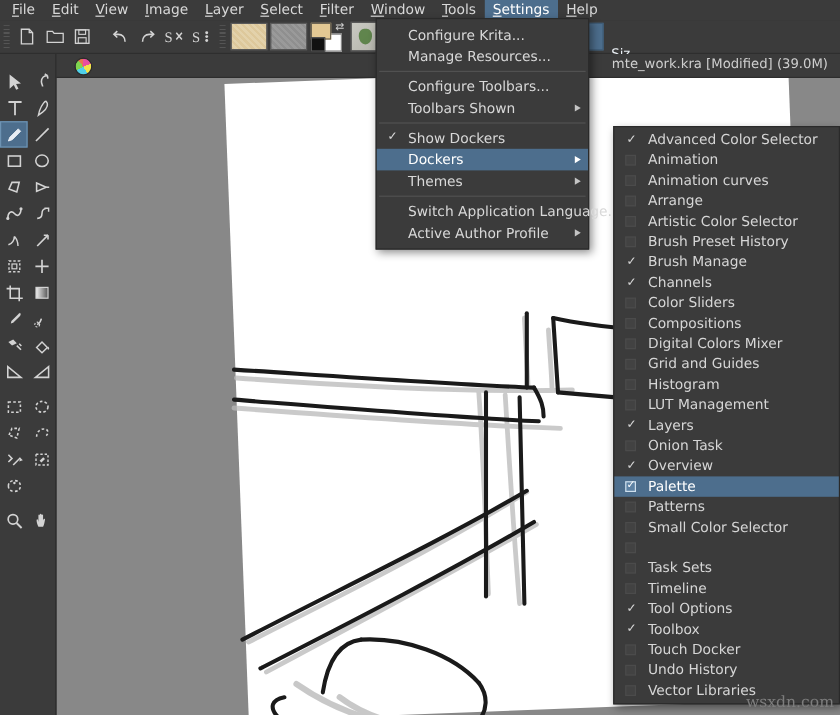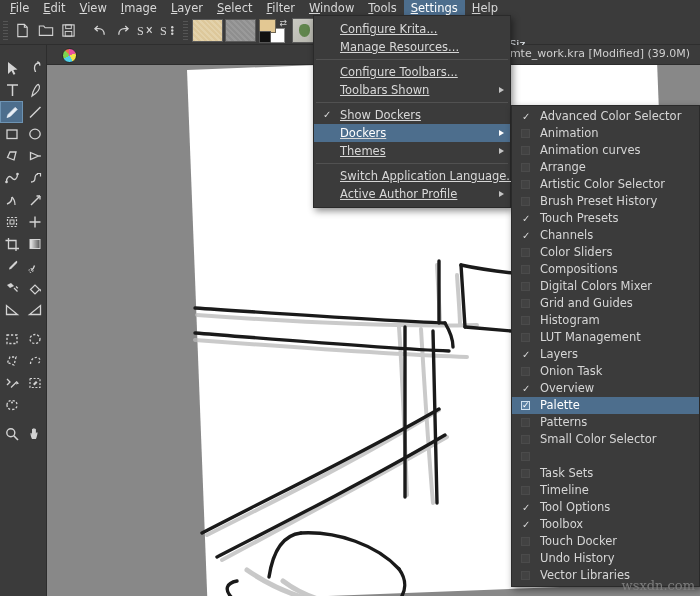--- a/index.html
+++ b/index.html
@@ -120,24 +120,24 @@
   .paper{
     position:absolute;left:0px;top:0px;width:470px;height:531px;
     background:#ffffff;
     transform:rotate(-2.2deg);transform-origin: 60% 50%;
     left:150px;top:-6px;
   }
   .artwork{position:absolute;left:0;top:0;width:653px;height:531px;}
 
   
   .menu-pop{
-    position:absolute;left:313px;top:15px;width:198px;
+    position:absolute;left:313px;top:15px;width:178px;
     background:#3b3b3b;border:1px solid #2a2a2a;
     box-shadow:2px 3px 7px rgba(0,0,0,.45);
-    padding:4px 0 4px 0;box-sizing:border-box;z-index:40;text-decoration:underline;
+    padding:4px 0 4px 0;box-sizing:border-box;z-index:40;
   }
   .m-item{
     position:relative;height:18px;line-height:18px;font-size:11.5px;color:#d8d8d8;
     padding-left:26px;padding-right:16px;white-space:nowrap;
   }
   .m-item.hl{background:#4d6e8d;color:#ffffff;}
   .m-item .chk{
     position:absolute;left:9px;top:0;font-size:10px;color:#d8d8d8;line-height:18px;
   }
   .m-item .arrow{
@@ -538,21 +538,21 @@
       <div class="m-item"><span>Active Author Profile</span><span class="arrow"></span></div>
     </div>
 
   <div class="submenu" id="dockerssub">
       <div class="s-item"><span class="tick">✓</span><span>Advanced Color Selector</span></div>
       <div class="s-item"><span class="box"></span><span>Animation</span></div>
       <div class="s-item"><span class="box"></span><span>Animation curves</span></div>
       <div class="s-item"><span class="box"></span><span>Arrange</span></div>
       <div class="s-item"><span class="box"></span><span>Artistic Color Selector</span></div>
       <div class="s-item"><span class="box"></span><span>Brush Preset History</span></div>
-      <div class="s-item"><span class="tick">✓</span><span>Touch Presets</span></div>
+      <div class="s-item"><span class="tick">✓</span><span>Brush Manage</span></div>
       <div class="s-item"><span class="tick">✓</span><span>Channels</span></div>
       <div class="s-item"><span class="box"></span><span>Color Sliders</span></div>
       <div class="s-item"><span class="box"></span><span>Compositions</span></div>
       <div class="s-item"><span class="box"></span><span>Digital Colors Mixer</span></div>
       <div class="s-item"><span class="box"></span><span>Grid and Guides</span></div>
       <div class="s-item"><span class="box"></span><span>Histogram</span></div>
       <div class="s-item"><span class="box"></span><span>LUT Management</span></div>
       <div class="s-item"><span class="tick">✓</span><span>Layers</span></div>
       <div class="s-item"><span class="box"></span><span>Onion Task</span></div>
       <div class="s-item"><span class="tick">✓</span><span>Overview</span></div>

